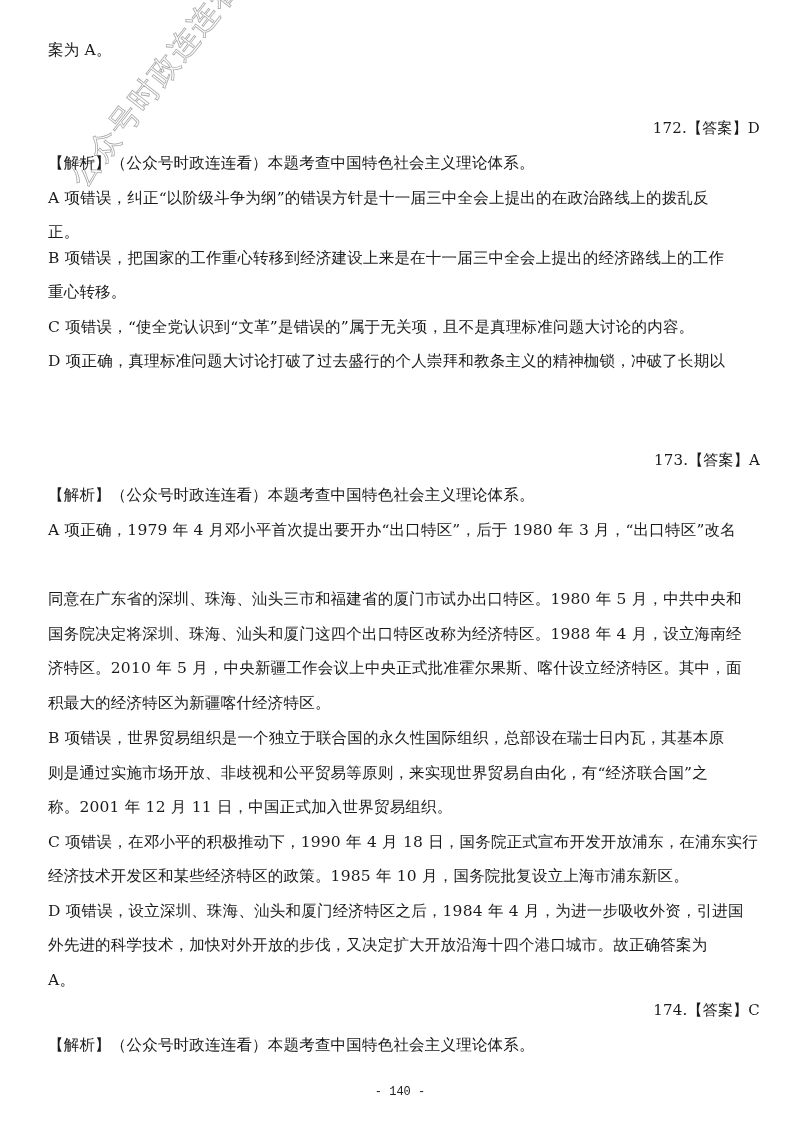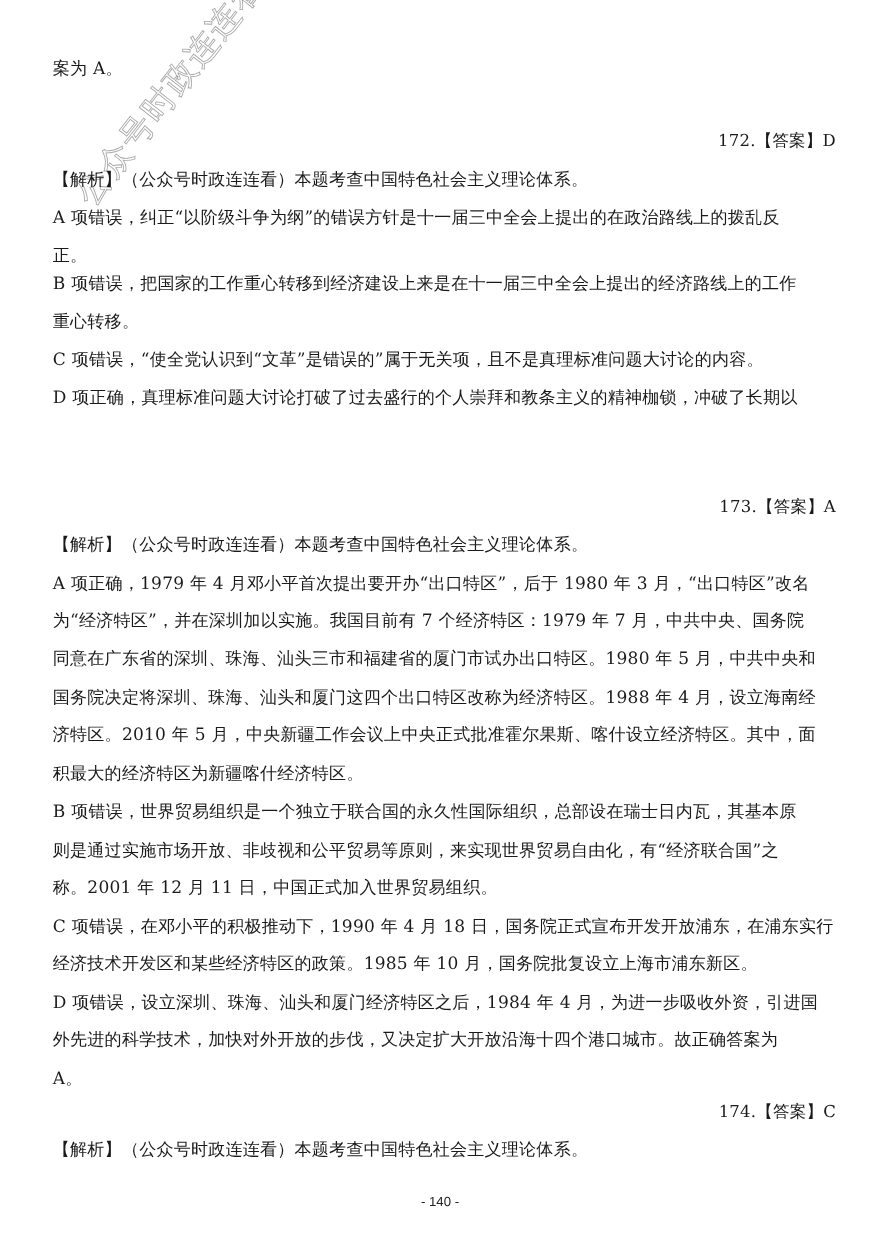--- a/index.html
+++ b/index.html
@@ -19,44 +19,43 @@
       position: absolute; left: 60px; top: 170px;
       transform: rotate(-52deg); transform-origin: left top;
       font-family: "DejaVu Sans", sans-serif;
       font-size: 30px; letter-spacing: 2px;
       color: transparent;
       -webkit-text-stroke: 0.8px #9a9a9a;
       white-space: nowrap; pointer-events: none; opacity: 0.85;
     }
     .page-num {
       position: absolute; left: 0; width: 800px; top: 1085px; text-align: center;
-      font-family: Liberation Sans, sans-serif; font-size: 12px; color: #222;
+      font-family: Liberation Mono, monospace; font-size: 12px; color: #222;
     }
   </style>
 </head>
 <body>
 
 <div class="page">
   <div class="watermark">公众号时政连连看</div>
 
-  <div class="line" style="top:52px">案为 A。</div>
+  <div class="line" style="top:40px">案为 A。</div>
 
   <div class="line qhead" style="top:118px">172.【答案】D</div>
   <div class="line" style="top:153px">【解析】（公众号时政连连看）本题考查中国特色社会主义理论体系。</div>
   <div class="line" style="top:188px">A 项错误，纠正“以阶级斗争为纲”的错误方针是十一届三中全会上提出的在政治路线上的拨乱反</div>
   <div class="line" style="top:222px">正。</div>
   <div class="line" style="top:282px">重心转移。</div>
   <div class="line" style="top:248px">B 项错误，把国家的工作重心转移到经济建设上来是在十一届三中全会上提出的经济路线上的工作</div>
   <div class="line" style="top:317px">C 项错误，“使全党认识到“文革”是错误的”属于无关项，且不是真理标准问题大讨论的内容。</div>
   <div class="line" style="top:351px">D 项正确，真理标准问题大讨论打破了过去盛行的个人崇拜和教条主义的精神枷锁，冲破了长期以</div>
 
   <div class="line qhead" style="top:450px">173.【答案】A</div>
   <div class="line" style="top:485px">【解析】（公众号时政连连看）本题考查中国特色社会主义理论体系。</div>
   <div class="line" style="top:520px">A 项正确，1979 年 4 月邓小平首次提出要开办“出口特区”，后于 1980 年 3 月，“出口特区”改名</div>
-  <div class="line" style="top:554px">为“经济特区”，并在深圳加以实施。我国目前有 7 个经济特区：1979 年 7 月，中共中央、国务院</div>
   <div class="line" style="top:589px">同意在广东省的深圳、珠海、汕头三市和福建省的厦门市试办出口特区。1980 年 5 月，中共中央和</div>
   <div class="line" style="top:624px">国务院决定将深圳、珠海、汕头和厦门这四个出口特区改称为经济特区。1988 年 4 月，设立海南经</div>
   <div class="line" style="top:658px">济特区。2010 年 5 月，中央新疆工作会议上中央正式批准霍尔果斯、喀什设立经济特区。其中，面</div>
   <div class="line" style="top:693px">积最大的经济特区为新疆喀什经济特区。</div>
   <div class="line" style="top:728px">B 项错误，世界贸易组织是一个独立于联合国的永久性国际组织，总部设在瑞士日内瓦，其基本原</div>
   <div class="line" style="top:763px">则是通过实施市场开放、非歧视和公平贸易等原则，来实现世界贸易自由化，有“经济联合国”之</div>
   <div class="line" style="top:797px">称。2001 年 12 月 11 日，中国正式加入世界贸易组织。</div>
   <div class="line" style="top:832px">C 项错误，在邓小平的积极推动下，1990 年 4 月 18 日，国务院正式宣布开发开放浦东，在浦东实行</div>
   <div class="line" style="top:866px">经济技术开发区和某些经济特区的政策。1985 年 10 月，国务院批复设立上海市浦东新区。</div>
   <div class="line" style="top:901px">D 项错误，设立深圳、珠海、汕头和厦门经济特区之后，1984 年 4 月，为进一步吸收外资，引进国</div>

